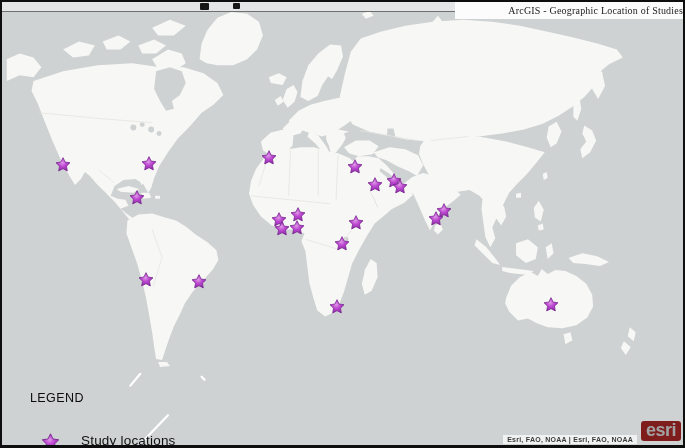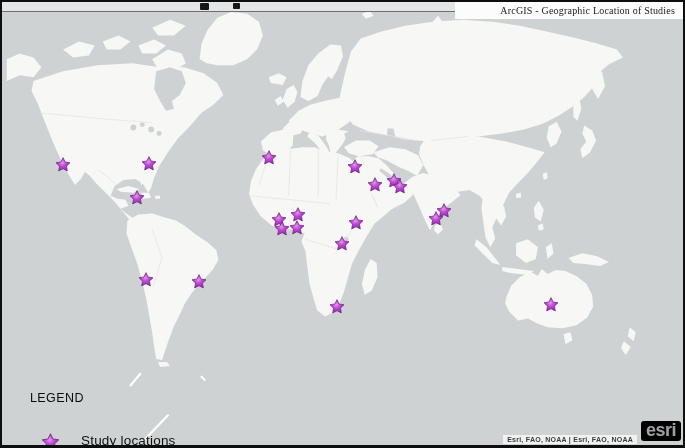--- a/index.html
+++ b/index.html
@@ -21,21 +21,21 @@
     background:#e4e5e6; border-bottom:1.5px solid #6f6f6f;
   }
   .top-fragment { position:absolute; background:#161616; border-radius:1px; }
   .frag-a { left:198px; top:1px; width:9px; height:7px; }
   .frag-b { left:231px; top:1px; width:7px; height:6px; }
 
   .title-banner {
     position:absolute; top:0; right:0; width:228px; height:17px;
     background:#fcfcfc;
     display:flex; align-items:center; justify-content:flex-end;
-    padding-right:8px; box-sizing:border-box;
+    box-sizing:border-box;
     font-family:"Liberation Serif", serif; font-size:10px; color:#1c1c1c;
     letter-spacing:0.2px; white-space:nowrap;
   }
 
   .markers-layer { position:absolute; left:0; top:0; width:100%; height:100%; }
   .star-marker { position:absolute; width:16px; height:16px; }
   .star-marker svg { display:block; }
 
   .legend-box { position:absolute; left:28px; top:389px; }
   .legend-heading {
@@ -48,21 +48,21 @@
   }
 
   .attribution {
     position:absolute; right:46px; bottom:1px;
     background:rgba(255,255,255,0.68);
     font-size:7px; font-weight:bold; color:#3a3a3a; letter-spacing:0.25px;
     padding:1px 4px; white-space:nowrap;
   }
   .esri-logo {
     position:absolute; right:2px; bottom:4px;
-    background:#000000; border-radius:3px;
+    background:#7f1d1d; border-radius:3px;
     padding:0 5px 2px 5px;
     font-size:18px; font-weight:bold; color:#a2a2a2; letter-spacing:-0.5px;
     line-height:18px;
   }
 
   .defs-holder { position:absolute; width:0; height:0; overflow:hidden; }
 </style>
 </head>
 <body>
 

